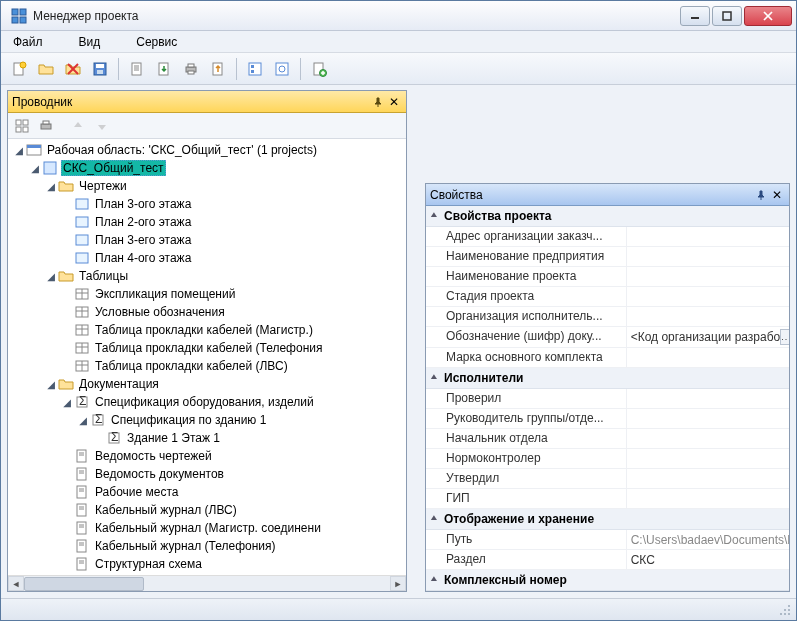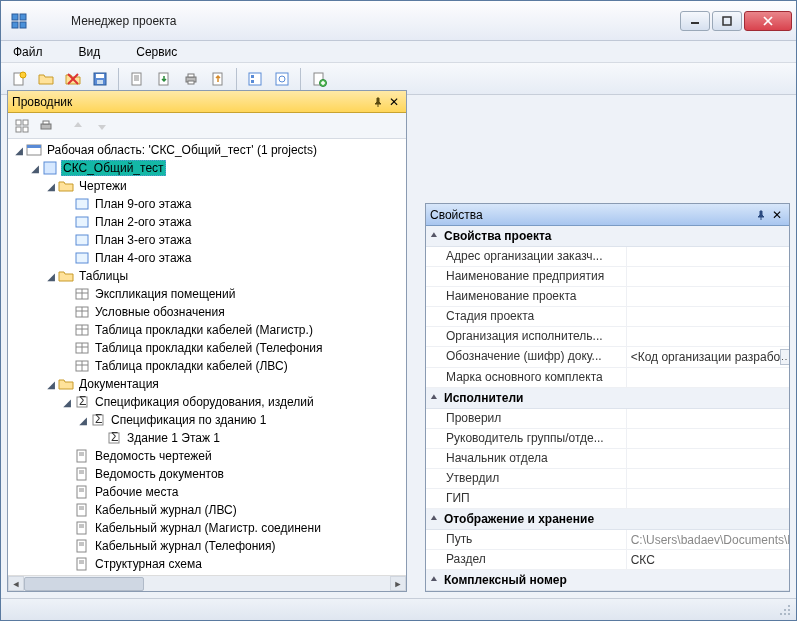--- a/index.html
+++ b/index.html
@@ -1,20 +1,20 @@
 <!DOCTYPE html>
 <html><head>
 <meta charset="utf-8">
 <style>
 * { box-sizing: border-box; margin: 0; padding: 0; font-family: "Segoe UI", Tahoma, sans-serif; font-size: 12px; }
 body { background: #fff; }
 .window { width: 797px; height: 621px; border: 1px solid #5a7aa0; display: flex; flex-direction: column; background: #f0f0f0; }
 
 
-.titlebar { height: 40px; background: linear-gradient(to bottom, #fdfdfe, #e6ebf5); display: flex; align-items: center; padding: 0 4px; border-bottom: 1px solid #c0c8d6; gap: 38px; }
+.titlebar { height: 30px; background: linear-gradient(to bottom, #fdfdfe, #e6ebf5); display: flex; align-items: center; padding: 0 4px; border-bottom: 1px solid #c0c8d6; }
 .titlebar .app-icon { width: 16px; height: 16px; margin: 0 6px; }
 .titlebar .title { flex: 1; color: #222; }
 .titlebar .winbtns { display: flex; gap: 2px; }
 .titlebar .winbtn { width: 30px; height: 20px; border: 1px solid #9aa8b8; border-radius: 3px; background: linear-gradient(to bottom,#f5f8fc,#d6e0ef); display:flex; align-items:center; justify-content:center; font-size:11px; cursor:pointer; }
 .titlebar .winbtn.close { background: linear-gradient(to bottom,#e9858a,#d9434e); border-color:#a02a34; color:#fff; width:48px; }
 
 
 .menubar { height: 22px; background: #eef2f8; display:flex; align-items:center; padding: 0 4px; gap: 20px; border-bottom:1px solid #d6dbe3; }
 .menubar .menuitem { padding: 2px 8px; cursor:pointer; border-radius:3px; }
 
@@ -253,21 +253,21 @@
                 </svg>
               </span>
               <span class="lbl">Чертежи</span>
             </div>
           <div class="tree-row" style="padding-left:62px">
               <span class="ic">
                 <svg width="16" height="14">
                   <rect x="2" y="2" width="12" height="10" fill="#e8f4ff" stroke="#5a8bd6"></rect>
                 </svg>
               </span>
-              <span class="lbl">План 9-ого этажа</span>
+              <span class="lbl">План 3-ого этажа</span>
             </div>
           <div class="tree-row" style="padding-left:62px">
               <span class="ic">
                 <svg width="16" height="14">
                   <rect x="2" y="2" width="12" height="10" fill="#e8f4ff" stroke="#5a8bd6"></rect>
                 </svg>
               </span>
               <span class="lbl">План 2-ого этажа</span>
             </div>
           <div class="tree-row" style="padding-left:62px">
@@ -514,20 +514,24 @@
         <div class="prop-row">
             <div class="prop-name">Проверил</div>
             <div class="prop-val"></div>
           </div>
         <div class="prop-row">
             <div class="prop-name">Руководитель группы/отде...</div>
             <div class="prop-val"></div>
           </div>
         <div class="prop-row">
             <div class="prop-name">Начальник отдела</div>
+            <div class="prop-val"></div>
+          </div>
+        <div class="prop-row">
+            <div class="prop-name">Нормоконтролер</div>
             <div class="prop-val"></div>
           </div>
         <div class="prop-row">
             <div class="prop-name">Утвердил</div>
             <div class="prop-val"></div>
           </div>
         <div class="prop-row">
             <div class="prop-name">ГИП</div>
             <div class="prop-val"></div>
           </div>

